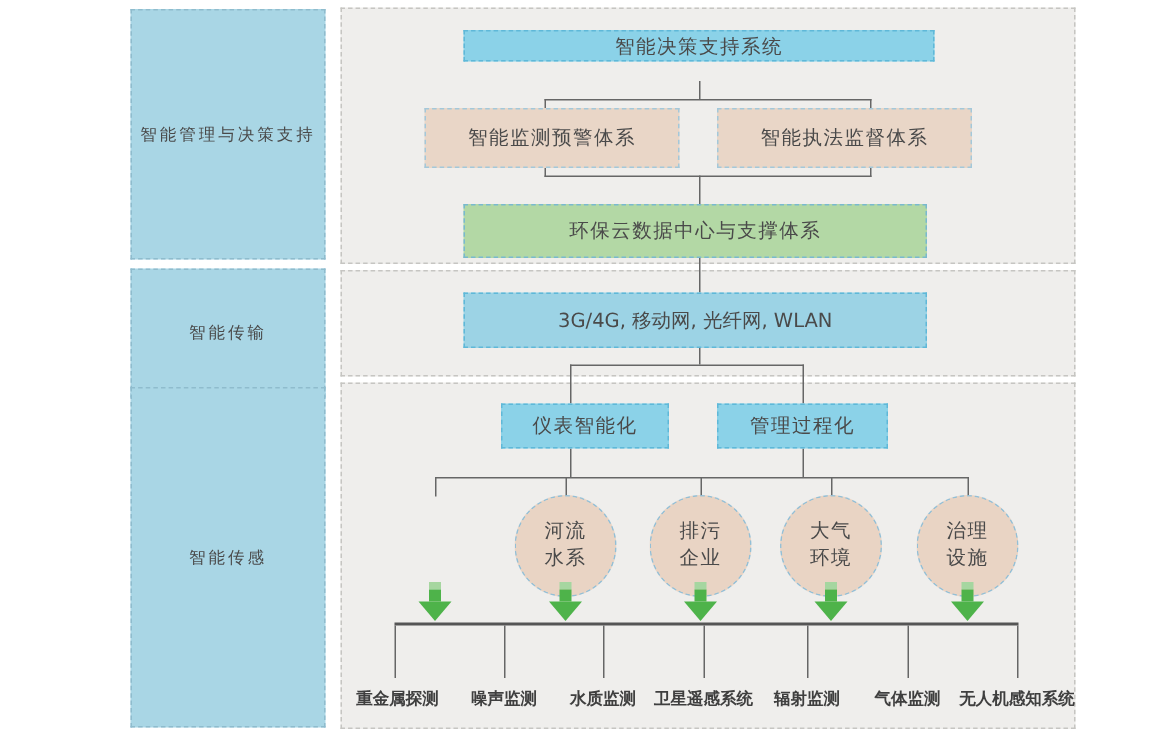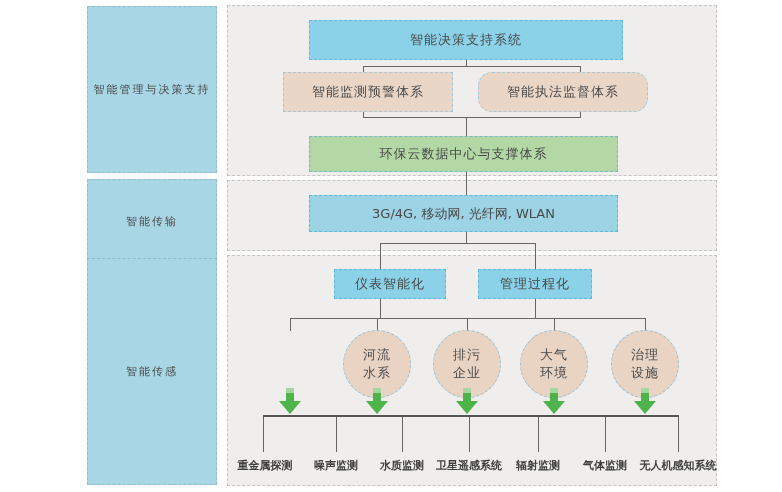--- a/index.html
+++ b/index.html
@@ -98,27 +98,27 @@
 
   <div class="abs hl2" style="left:263px;top:415px;width:416px;"></div>
   <div class="abs vl" style="left:263px;top:417px;height:35px;"></div>
   <div class="abs vl" style="left:336px;top:417px;height:35px;"></div>
   <div class="abs vl" style="left:402px;top:417px;height:35px;"></div>
   <div class="abs vl" style="left:469px;top:417px;height:35px;"></div>
   <div class="abs vl" style="left:538px;top:417px;height:35px;"></div>
   <div class="abs vl" style="left:605px;top:417px;height:35px;"></div>
   <div class="abs vl" style="left:678px;top:417px;height:35px;"></div>
 
-  <div class="abs node cyan" style="left:309px;top:20px;width:314px;height:40px;">
+  <div class="abs node cyan" style="left:309px;top:20px;width:314px;height:21px;">
     <span>智能决策支持系统</span>
   </div>
   <div class="abs node pink" style="left:283px;top:72px;width:170px;height:40px;">
     <span>智能监测预警体系</span>
   </div>
-  <div class="abs node pink" style="left:478px;top:72px;width:170px;height:40px;border-radius:14px;">
+  <div class="abs node pink" style="left:478px;top:72px;width:170px;height:40px;">
     <span>智能执法监督体系</span>
   </div>
   <div class="abs node green" style="left:309px;top:136px;width:309px;height:36px;">
     <span>环保云数据中心与支撑体系</span>
   </div>
 
   <div class="abs node net" style="left:309px;top:195px;width:309px;height:37px;letter-spacing:0;text-align:center;">
     <span>3G/4G, 移动网, 光纤网, WLAN</span>
   </div>
 

